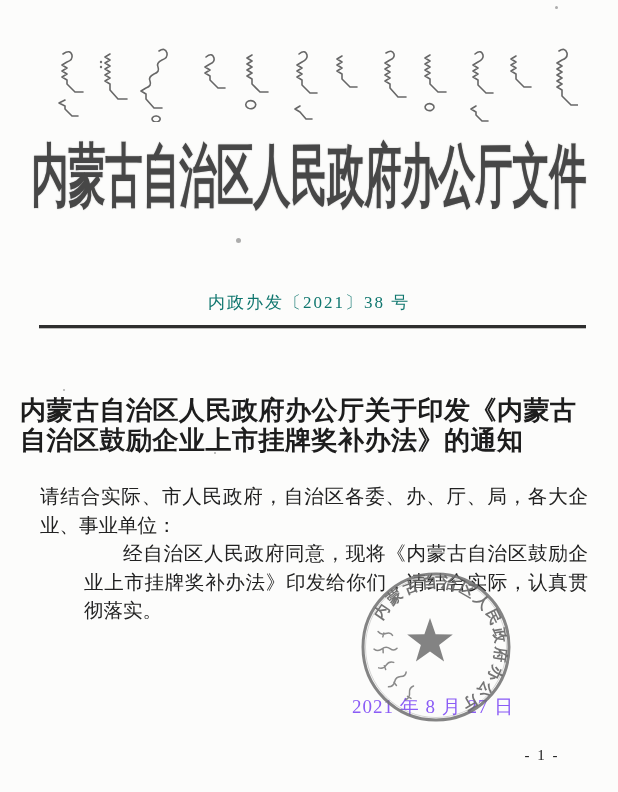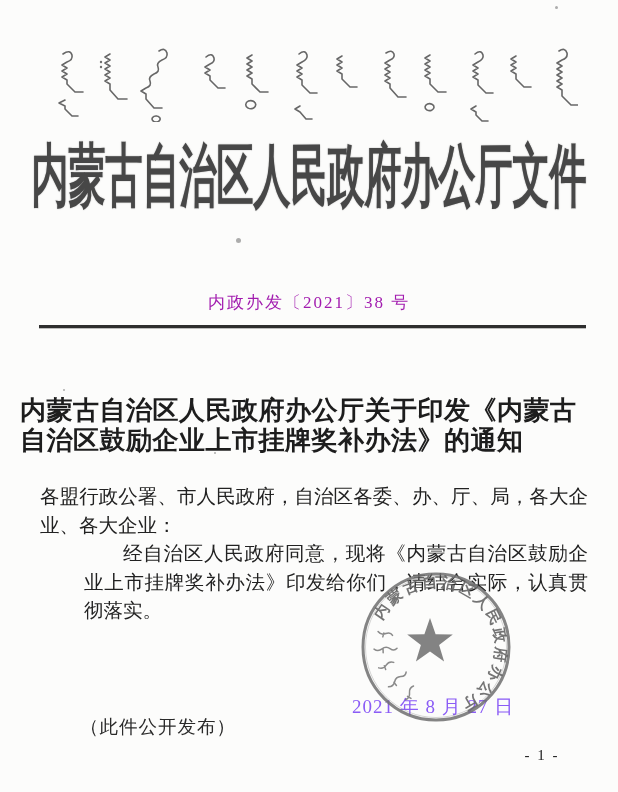--- a/index.html
+++ b/index.html
@@ -22,21 +22,21 @@
     position:absolute;left:0;top:131px;width:618px;
     text-align:center;font-weight:900;font-size:37px;letter-spacing:0px;
     color:#474747;
     transform:scaleY(1.85);transform-origin:50% 0;
     text-shadow:0 0 1px #9a9a9a;
     white-space:nowrap;
   }
 
   .doc-number{
     position:absolute;left:0;top:291px;width:618px;
-    text-align:center;font-size:17px;color:#a21caf;letter-spacing:2px;
+    text-align:center;font-size:17px;color:#0f766e;letter-spacing:2px;
   }
 
   .rule{
     position:absolute;left:39px;top:325px;width:547px;height:3px;
     background:#2e2e2e;box-shadow:0 1px 0 rgba(0,0,0,.25);
   }
 
   .notice-title{
     position:absolute;left:20px;top:396px;width:578px;
     font-weight:bold;font-size:26px;line-height:30px;
@@ -135,21 +135,21 @@
   <div class="doc-number">内政办发〔2021〕38 号</div>
 
   <div class="rule"></div>
 
   <div class="notice-title">
     <div>内蒙古自治区人民政府办公厅关于印发《内蒙古</div>
     <div>自治区鼓励企业上市挂牌奖补办法》的通知</div>
   </div>
 
   <div class="body-text">
-    <p>各盟行政公署、市人民政府，自治区各委、办、厅、局，各大企业、各大企业：</p>
+    <p>请结合实际、市人民政府，自治区各委、办、厅、局，各大企业、事业单位：</p>
     <p class="indent">经自治区人民政府同意，现将《内蒙古自治区鼓励企业上市挂牌奖补办法》印发给你们，请结合实际，认真贯彻落实。</p>
   </div>
 
   <div class="sign-date">2021 年 8 月 27 日</div>
 
   <svg class="seal" viewBox="0 0 164 164" aria-hidden="true">
     <defs>
       <path id="sealArc" d="M27.6,56.6 A60,60 0 1 1 107.4,136.4" fill="none"></path>
     </defs>
     <circle class="ring" cx="82" cy="82" r="73"></circle>
@@ -171,21 +171,20 @@
         </g>
       <g transform="rotate(-92 82 82)">
           <path class="mg" d="M82,20 q-3,4 0,8 t0,8 t0,7 m-4,-14 h4"></path>
         </g>
       <g transform="rotate(-75 82 82)">
           <path class="mg" d="M82,22 q-3,4 0,8 t0,7 m-4,-9 h4"></path>
         </g>
     </g>
   </svg>
 
-  <div class="publish-note">（此件公开发布）</div>
 
   <div class="page-number">- 1 -</div>
 
   <div class="speck" style="left:236px;top:238px;width:5px;height:5px;"></div>
   <div class="speck" style="left:555px;top:6px;width:3px;height:3px;"></div>
   <div class="speck" style="left:63px;top:389px;width:2px;height:2px;"></div>
   <div class="speck" style="left:214px;top:452px;width:2px;height:2px;"></div>
 </div>
 
 </body></html>

